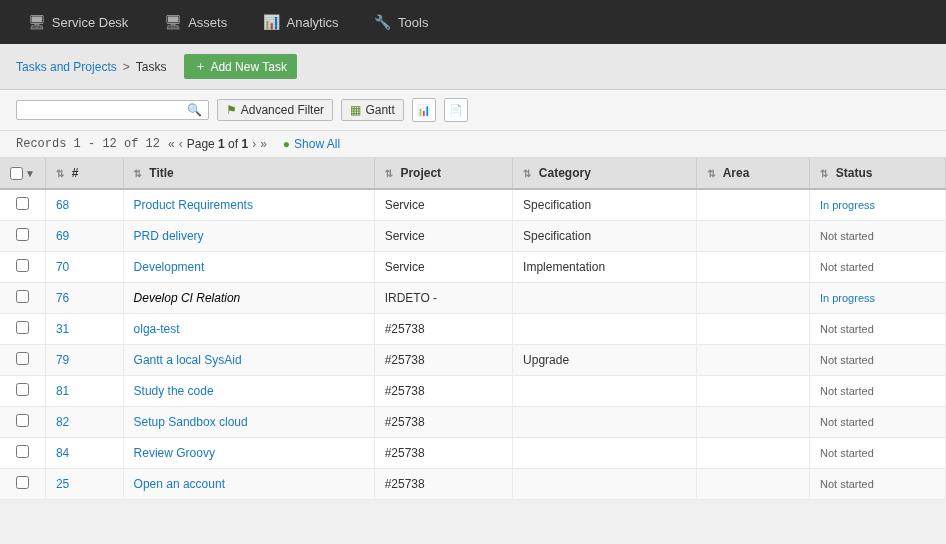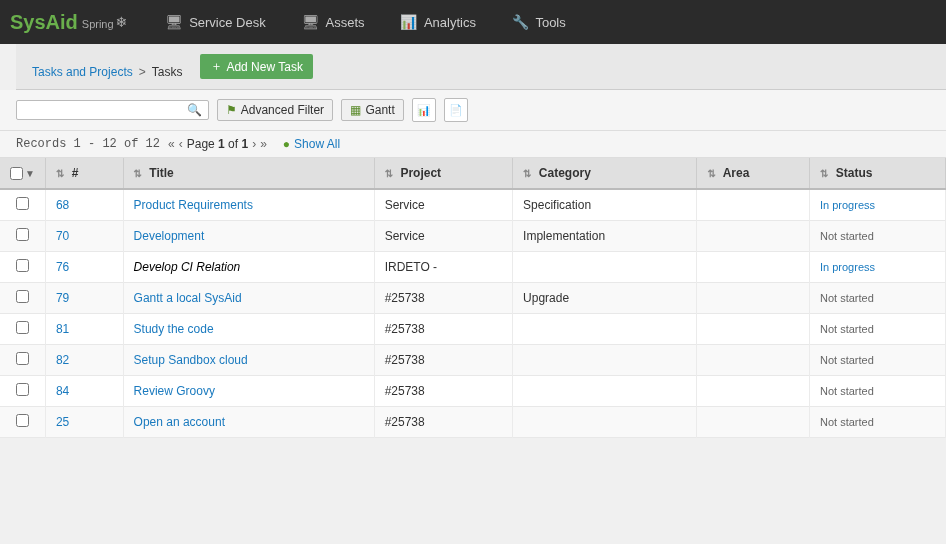--- a/index.html
+++ b/index.html
@@ -51,24 +51,23 @@
     .nav-icon {
       font-size: 14px;
       opacity: 0.8;
     }
 
     
     .breadcrumb-bar {
       background: #e8e8e8;
       padding: 10px 16px;
       display: flex;
-      align-items: flex-end;
+      align-items: center;
       gap: 6px;
       border-bottom: 1px solid #ccc;
-      margin-left: 16px;
     }
     .breadcrumb-link {
       color: #1a7abf;
       cursor: pointer;
       font-size: 12px;
     }
     .breadcrumb-sep {
       color: #666;
     }
     .breadcrumb-current {
@@ -215,25 +214,20 @@
       align-items: center;
       justify-content: center;
       gap: 2px;
     }
     .filter-arrow { font-size: 10px; color: #666; }
   </style>
 </head>
 <body>
 
 <nav class="top-nav">
-  <div class="logo">
-    <span class="logo-text">SysAid</span>
-    <span class="logo-sub">Spring</span>
-    <span class="logo-leaf">❄</span>
-  </div>
   <div class="nav-items">
     <div class="nav-item">
       <span class="nav-icon">🖥</span>
       <span>Service Desk</span>
     </div>
     <div class="nav-item">
       <span class="nav-icon">🖥</span>
       <span>Assets</span>
     </div>
     <div class="nav-item">
@@ -340,20 +334,31 @@
       <td style="color:#1a7abf;cursor:pointer;">Product Requirements</td>
       <td>Service</td>
       <td>Specification</td>
       <td></td>
       <td><span class="status-badge status-inprogress">In progress</span></td>
     </tr>
         <tr>
       <td class="checkbox-col">
         <input type="checkbox" style="">
       </td>
+      <td class="num-col">69</td>
+      <td style="color:#1a7abf;cursor:pointer;">PRD delivery</td>
+      <td>Service</td>
+      <td>Specification</td>
+      <td></td>
+      <td><span class="status-badge status-notstarted">Not started</span></td>
+    </tr>
+        <tr>
+      <td class="checkbox-col">
+        <input type="checkbox" style="">
+      </td>
       <td class="num-col">70</td>
       <td style="color:#1a7abf;cursor:pointer;">Development</td>
       <td>Service</td>
       <td>Implementation</td>
       <td></td>
       <td><span class="status-badge status-notstarted">Not started</span></td>
     </tr>
         <tr>
       <td class="checkbox-col">
         <input type="checkbox" style="">
@@ -362,20 +367,31 @@
       <td style="color:#000000;cursor:pointer;font-style:italic;">Develop CI Relation</td>
       <td>IRDETO -</td>
       <td></td>
       <td></td>
       <td><span class="status-badge status-inprogress">In progress</span></td>
     </tr>
         <tr>
       <td class="checkbox-col">
         <input type="checkbox" style="">
       </td>
+      <td class="num-col">31</td>
+      <td style="color:#1a7abf;cursor:pointer;">olga-test</td>
+      <td>#25738</td>
+      <td></td>
+      <td></td>
+      <td><span class="status-badge status-notstarted">Not started</span></td>
+    </tr>
+        <tr>
+      <td class="checkbox-col">
+        <input type="checkbox" style="">
+      </td>
       <td class="num-col">79</td>
       <td style="color:#1a7abf;cursor:pointer;">Gantt a local SysAid</td>
       <td>#25738</td>
       <td>Upgrade</td>
       <td></td>
       <td><span class="status-badge status-notstarted">Not started</span></td>
     </tr>
         <tr>
       <td class="checkbox-col">
         <input type="checkbox" style="">

